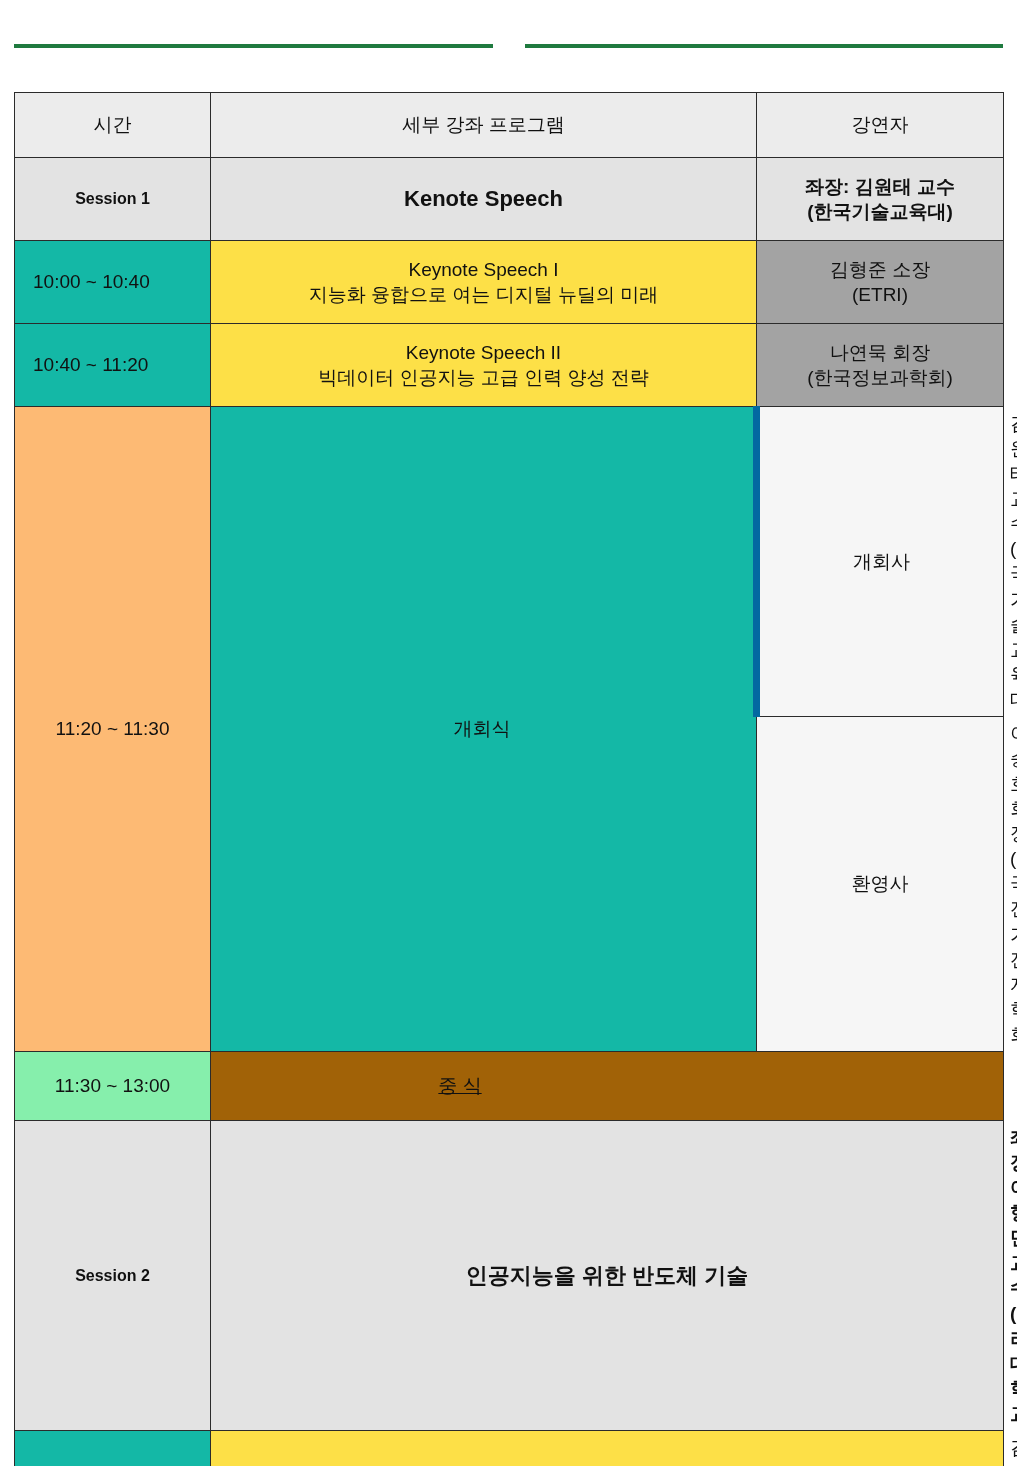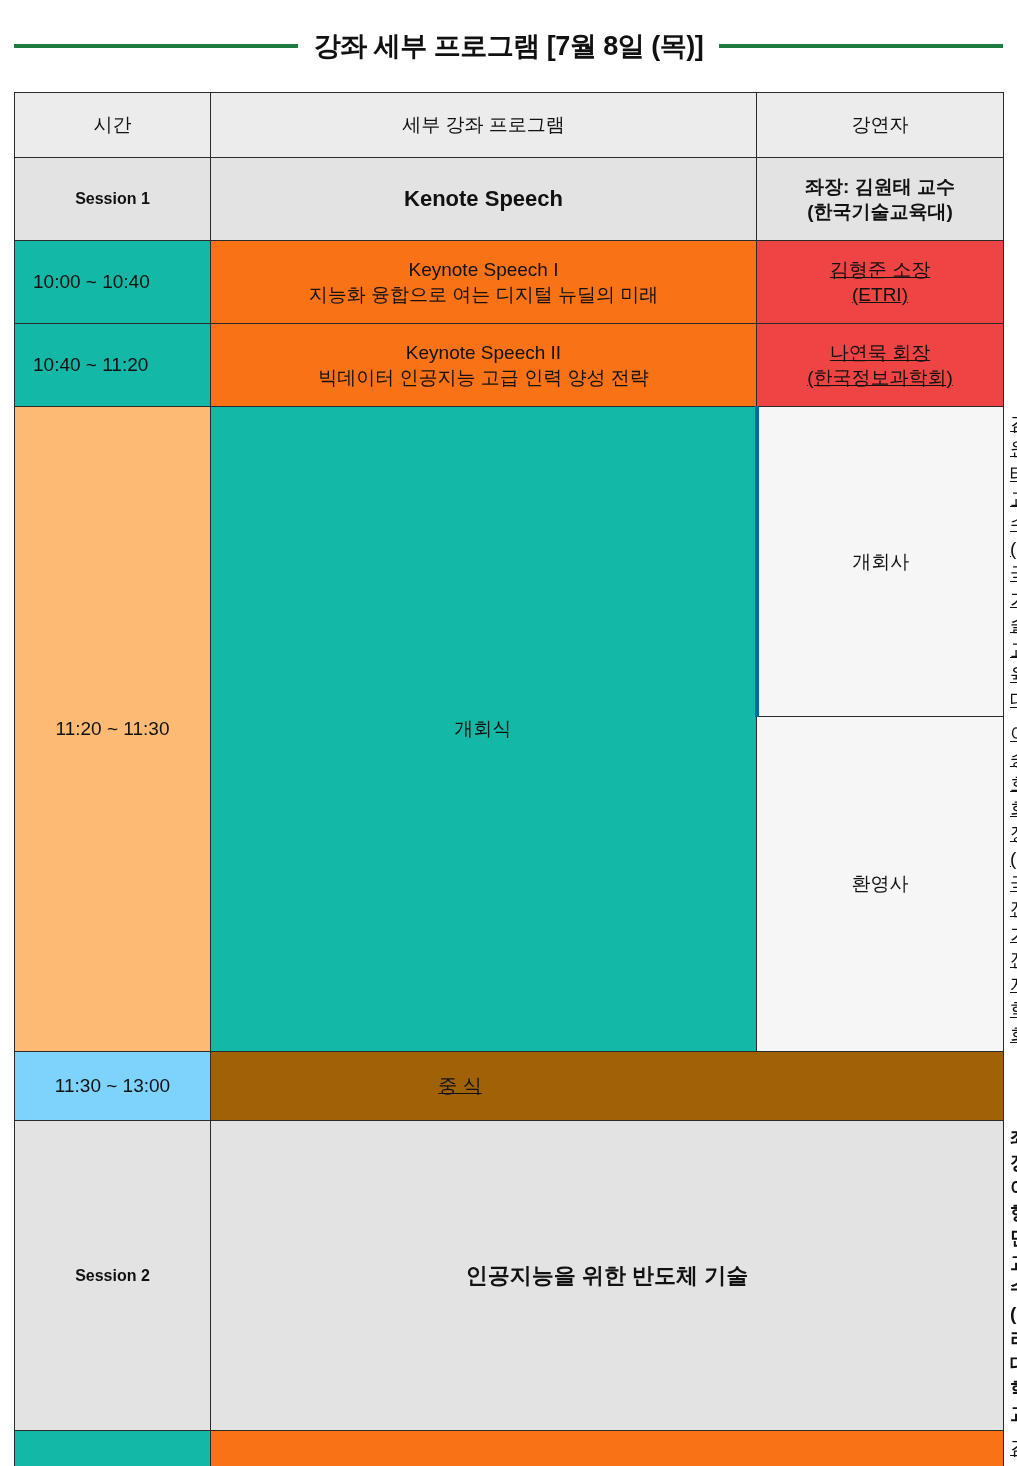--- a/index.html
+++ b/index.html
@@ -74,43 +74,43 @@
     padding: 4px 6px;
   }
   .col-time { width: 196px; }
   .col-prog { width: 546px; }
   .col-spk  { width: 247px; }
 
   td.time {
     background: #14b8a6;
     font-size: 19px;
   }
-  td.prog { background: #f97316; }
-  td.spk  { background: #ef4444; text-decoration: underline; }
+  td.prog { background: #fde047; }
+  td.spk  { background: #a3a3a3; }
 
   tr.session td {
     background: #e3e3e3;
     font-weight: bold;
     height: 74px;
   }
   tr.session td.session-label { font-size: 16px; }
   tr.session td.session-title { font-size: 22px; }
   tr.session td.session-chair { font-size: 19px; margin-left: 32px; }
 
   tr.body-row td { height: 74px; }
   tr.body-row.tall td { height: 100px; }
 
   td.break {
     background: #a16207;
     height: 60px;
     font-size: 21px;
     text-decoration: underline;
   }
   td.break-time {
-    background: #7dd3fc;
+    background: #86efac;
     font-size: 19px;
     text-align: left;
     padding-left: 18px;
   }
   td.time.left {
     text-align: left;
     padding-left: 18px;
   }
   td.shade { background: #fdba74; }
 
@@ -120,21 +120,20 @@
   td.sub-label { background: #f6f6f6; font-size: 20px; }
   td.ceremony { background: #14b8a6; font-size: 20px; }
 </style>
 </head>
 <body>
 
 <div class="page">
 
   <div class="title-row">
     <div class="title-rule left"></div>
-    <div class="doc-title">강좌 세부 프로그램 [7월 8일 (목)]</div>
     <div class="title-rule right"></div>
   </div>
 
   <table class="program">
     <colgroup>
       <col class="col-time">
       <col class="col-prog">
       <col class="col-spk">
     </colgroup>
     <thead>
@@ -177,21 +176,21 @@
           <span class="l1">나연묵 회장</span>
           <span class="l2">(한국정보과학회)</span>
         </td>
       </tr>
 
       <tr class="body-row">
         <td class="time shade" rowspan="2">
           <span class="l1">11:20 ~ 11:30</span>
         </td>
         <td class="ceremony" rowspan="2" style="width:300px">개회식</td>
-        <td class="sub-label" style="border-left:4px solid #0369a1;">개회사</td>
+        <td class="sub-label" style="border-left:7px solid #0369a1;">개회사</td>
         <td class="spk">
           <span class="l1">김원태 교수</span>
           <span class="l2">(한국기술교육대)</span>
         </td>
       </tr>
       <tr class="body-row">
         <td class="sub-label">환영사</td>
         <td class="spk">
           <span class="l1">이승호 회장</span>
           <span class="l2">(한국전기전자학회)</span>

